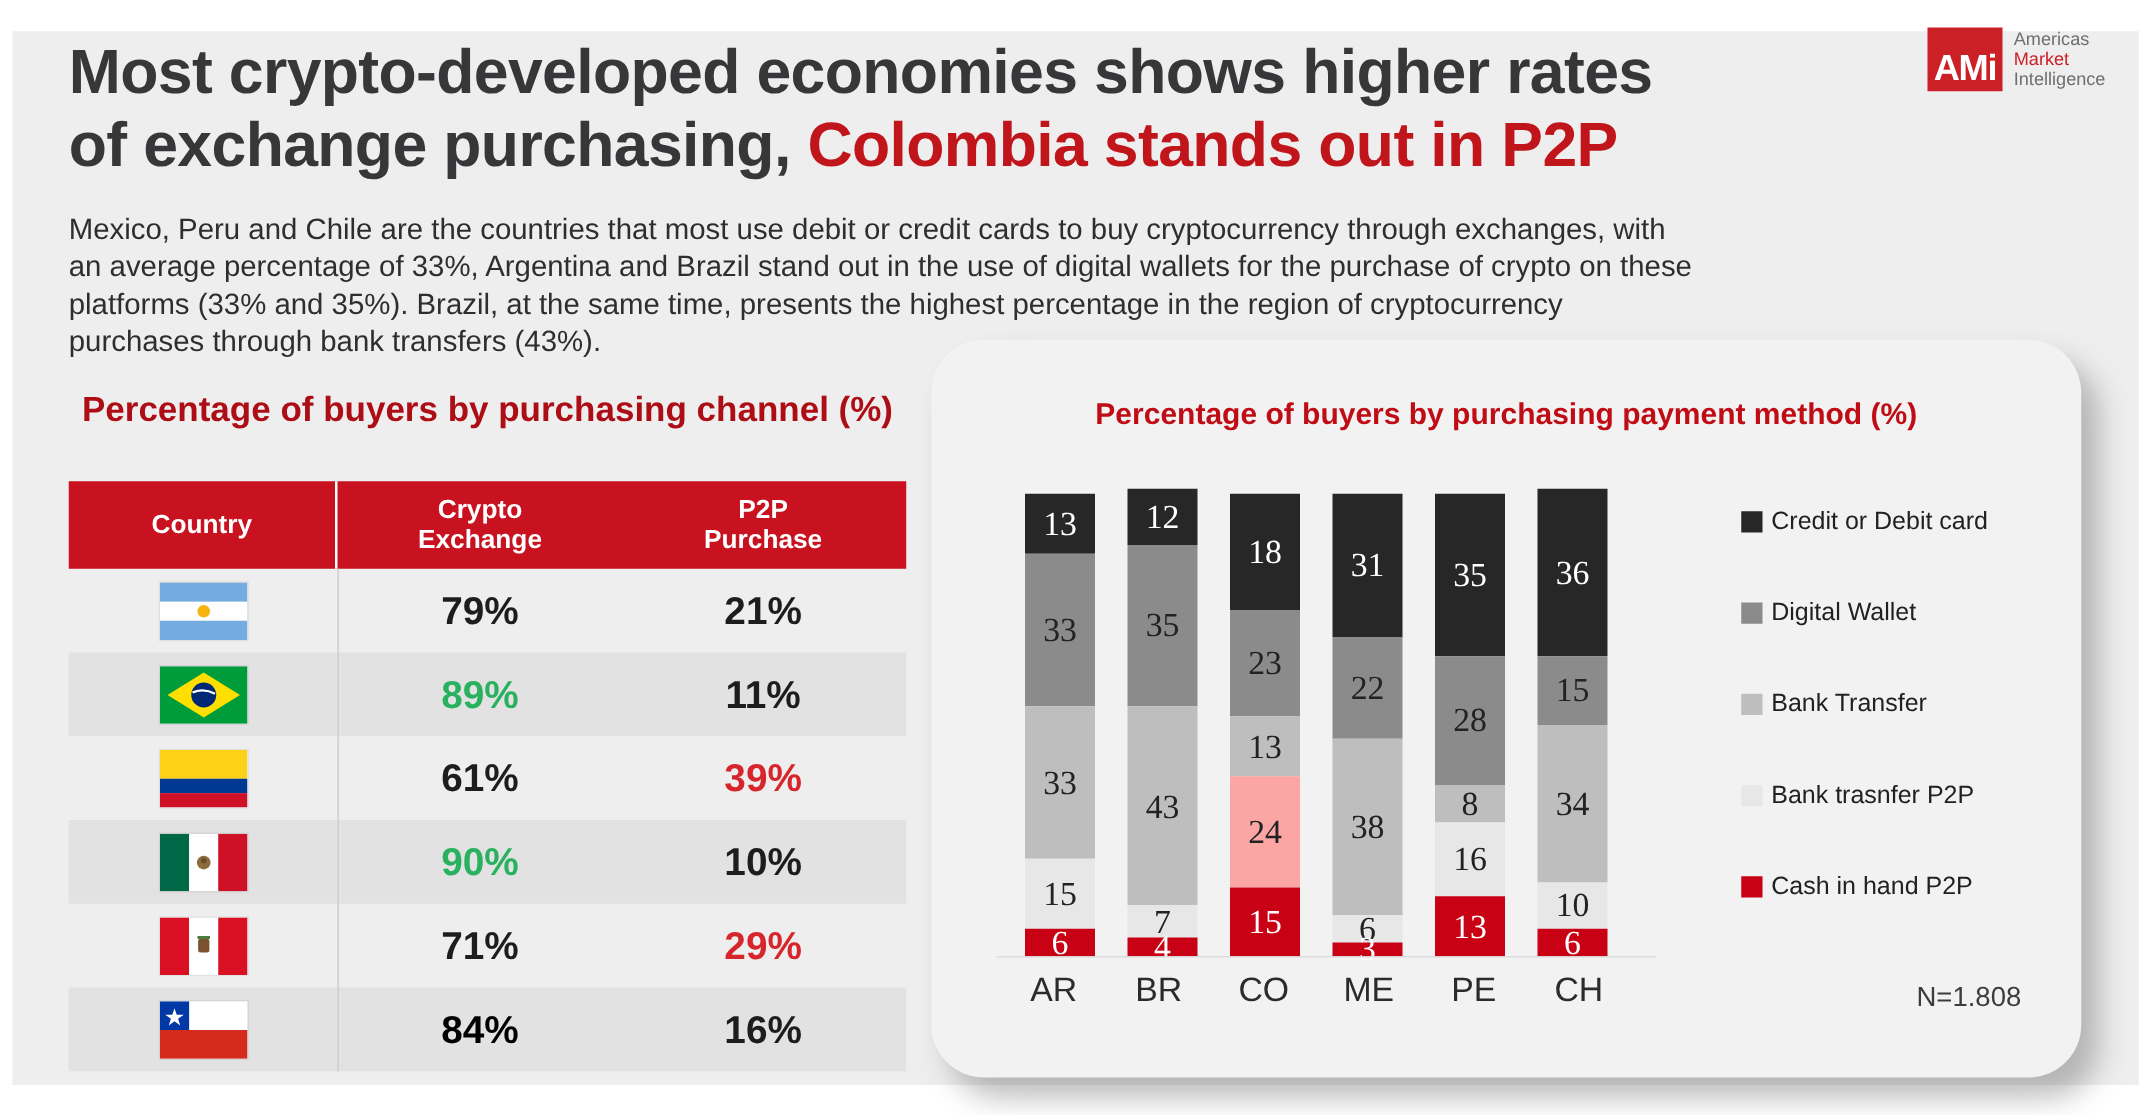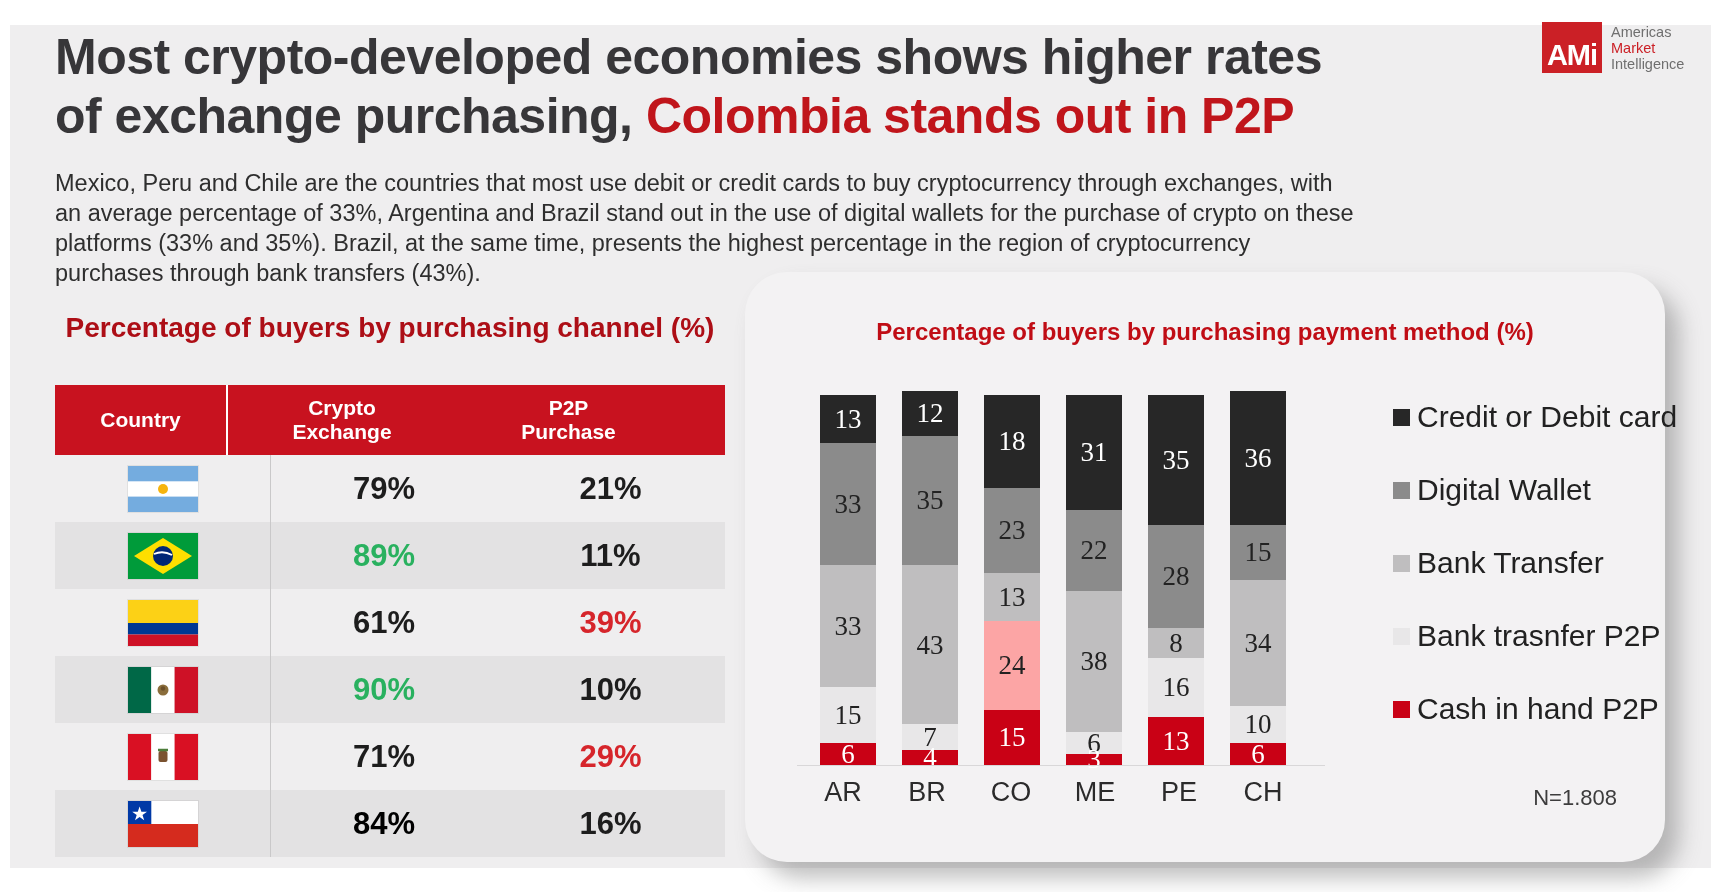--- a/index.html
+++ b/index.html
@@ -15,21 +15,21 @@
   .logo-text { position:absolute; left:69px; top:3px; font-size:14.5px; line-height:1.1; color:#6f6f6f; }
   .logo-text .mid { color:#cb2026; }
 
   .intro { position:absolute; left:45px; top:143px; width:1310px; font-size:23.5px; line-height:1.28; color:#2e2e2e; }
 
   
   .table-title { position:absolute; left:45px; top:287px; width:670px; text-align:center; font-size:28px; font-weight:bold; color:#ad0e16; }
   .ptable { position:absolute; left:45px; top:360px; width:670px; }
   .ptable-header { display:flex; height:70px; background:#c8121f; color:#ffffff; font-weight:bold; font-size:21px; }
   .ptable-header .hc { display:flex; align-items:center; justify-content:center; text-align:center; white-space:pre-line; line-height:1.15; }
-  .hc.c1 { width:173px; border-right:2px solid #ffffff; }
+  .hc.c1 { width:215px; border-right:2px solid #ffffff; }
   .hc.c2 { width:228px; }
   .hc.c3 { width:225px; }
   .prow { display:flex; height:67px; position:relative; }
   .prow:nth-child(even) { background:#e3e2e3; }
   .prow .cell { display:flex; align-items:center; justify-content:center; }
   .cell.c1 { width:215px; }
   .cell.c2 { width:228px; }
   .cell.c3 { width:225px; }
   .val { font-size:31px; font-weight:bold; }
   .vdivider { position:absolute; left:260px; top:430px; width:1px; height:402px; background:#c9c8c9; }
@@ -40,21 +40,21 @@
   .chart-title { position:absolute; left:0; top:46px; width:920px; text-align:center; font-size:24px; font-weight:bold; color:#c00d15; }
   .bars-row { position:absolute; left:75px; top:113px; width:466px; height:380px; display:flex; align-items:flex-end; gap:26px; }
   .bar-col { width:56px; display:flex; flex-direction:column; }
   .seg { width:56px; display:flex; align-items:center; justify-content:center; font-family:"Liberation Serif", serif; font-size:27px; overflow:visible; line-height:0.9; }
   .baseline { position:absolute; left:52px; top:493px; width:528px; height:1px; background:#d8d7d8; }
   .xlabels { position:absolute; left:75px; top:505px; width:466px; display:flex; gap:38px; }
   .xlabel { width:56px; text-align:center; font-size:27px; color:#2b2b2b; }
   .legend { position:absolute; left:648px; top:133px; display:flex; flex-direction:column; gap:49px; }
   .legend-item { display:flex; align-items:center; height:24px; }
   .legend-swatch { width:17px; height:17px; margin-right:7px; flex:0 0 auto; }
-  .legend-label { font-size:30px; color:#212121; white-space:nowrap; }
+  .legend-label { font-size:20px; color:#212121; white-space:nowrap; }
   .n-note { position:absolute; right:48px; top:513px; font-size:22px; color:#3c3c3c; }
 </style>
 </head>
 <body>
 
 <div class="canvas">
   <div class="content">
 
     <div class="title">
       <span>Most crypto-developed economies shows higher rates</span><br>

